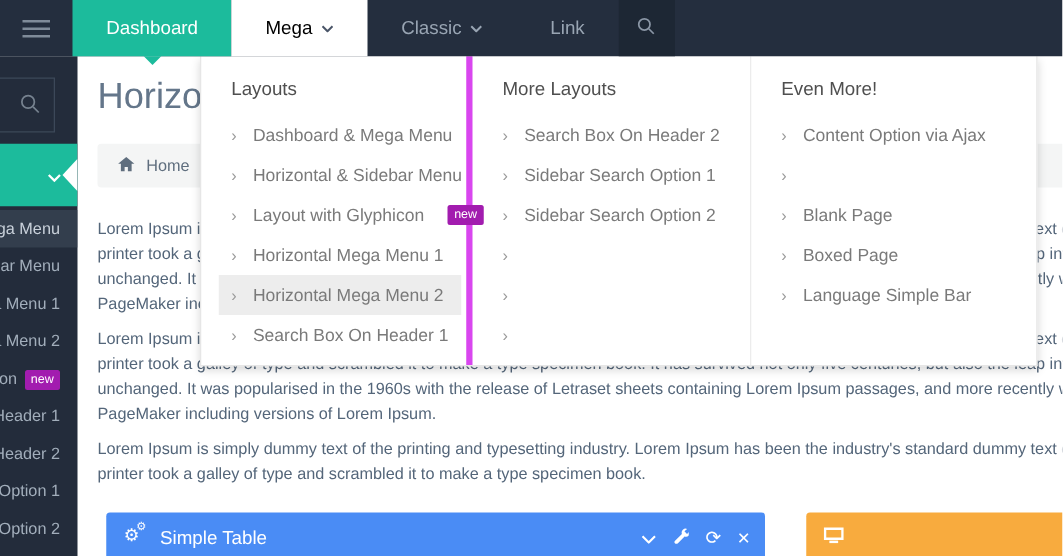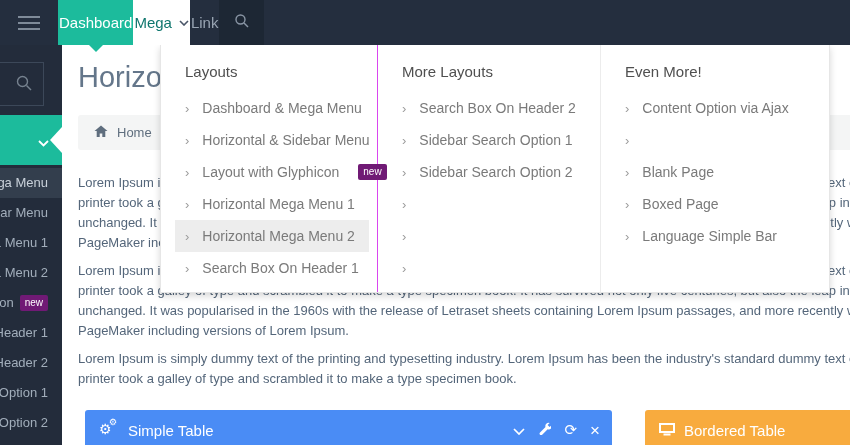--- a/index.html
+++ b/index.html
@@ -3,41 +3,41 @@
 <meta charset="utf-8">
 <style>
   html,body{margin:0;padding:0;}
   body{font-family:"Liberation Sans", sans-serif; background:#fff;}
   .screen{position:relative;width:850px;height:445px;overflow:hidden;background:#fff;}
 
   
   #topnav{position:absolute;left:0;top:0;width:850px;height:45px;background:#242e3e;z-index:60;display:flex;align-items:stretch;}
   .burger{width:58px;display:flex;flex-direction:column;justify-content:center;align-items:center;gap:4px;cursor:pointer;background:transparent;border:0;}
   .burger i{display:block;width:22px;height:2px;background:#7f8b99;}
-  .nav-tab{display:flex;align-items:center;gap:7px;padding:0 1px;font-size:15px;color:#99a5b3;cursor:pointer;position:relative;text-decoration:none;}
+  .nav-tab{display:flex;align-items:center;gap:7px;padding:0 27px;font-size:15px;color:#99a5b3;cursor:pointer;position:relative;text-decoration:none;}
   .nav-tab.active{background:#1cbb9c;color:#fff;}
-  .nav-tab.open{background:#ffffff;color:#0f766e;justify-content:center;}
+  .nav-tab.open{background:#ffffff;color:#000000;justify-content:center;}
   .nav-tab .chev{display:inline-flex;}
   .caret-down{position:absolute;left:50%;top:45px;margin-left:-7px;width:0;height:0;border-left:7px solid transparent;border-right:7px solid transparent;border-top:7px solid #1cbb9c;}
   .nav-search{width:45px;display:flex;align-items:center;justify-content:center;background:#1d2734;cursor:pointer;border:0;}
 
   
   #sidebar{position:absolute;left:0;top:45px;width:62px;height:400px;background:#232c3b;z-index:50;overflow:hidden;}
   .sb-search{position:absolute;top:17px;right:18px;width:210px;height:44px;border:1px solid #3c4859;box-sizing:border-box;}
   .sb-search input{position:absolute;left:10px;top:0;width:160px;height:42px;background:transparent;border:0;outline:none;color:#cdd6df;font-size:13px;}
   .sb-search .sic{position:absolute;right:10px;top:11px;}
   .sb-active{position:absolute;top:70px;left:0;width:62px;height:50px;background:#1cbb9c;cursor:pointer;}
   .sb-active .chev{position:absolute;right:13px;top:18px;}
   .sb-notch{position:absolute;right:0;top:50%;margin-top:-13px;width:0;height:0;border-top:13px solid transparent;border-bottom:13px solid transparent;border-right:12px solid #ffffff;}
   .sb-menu{position:absolute;top:123px;left:0;width:62px;}
   .sb-item{height:30px;position:relative;cursor:pointer;}
   .sb-item.active{background:#333e4d;}
   .sb-item .lbl{position:absolute;right:0;top:0;width:230px;height:30px;line-height:30px;text-align:right;padding-right:14px;font-size:13px;color:#a2aebb;white-space:nowrap;box-sizing:border-box;}
   .sb-item.active .lbl{color:#c9d1da;}
-  .badge{display:inline-block;background:#701a75;color:#fff;font-size:10px;line-height:10px;padding:3px 5px;border-radius:2px;margin-left:6px;vertical-align:1px;}
+  .badge{display:inline-block;background:#a21caf;color:#fff;font-size:10px;line-height:10px;padding:3px 5px;border-radius:2px;margin-left:6px;vertical-align:1px;}
 
   
   #content{position:absolute;left:62px;top:45px;width:788px;height:400px;background:#fff;overflow:hidden;}
   .page-title{position:absolute;left:16px;top:16px;margin:0;font-size:29px;font-weight:300;color:#64768a;white-space:nowrap;}
   .breadcrumb{position:absolute;left:16px;top:70px;width:1020px;height:35px;background:#f4f5f5;border-radius:3px;display:flex;align-items:center;gap:9px;padding:0 16px;box-sizing:border-box;font-size:13px;color:#5f6e7e;}
   .paras{position:absolute;left:16px;top:128px;width:1080px;}
   .paras p{margin:0 0 8px;font-size:13px;line-height:20px;color:#54667a;white-space:pre;}
 
   .panel{position:absolute;top:365px;height:40px;border-radius:3px 3px 0 0;display:flex;align-items:center;gap:9px;padding:0 14px;box-sizing:border-box;color:#fff;font-size:15px;}
   #panel-simple{left:23px;width:527px;background:#4a8cf5;}
@@ -47,21 +47,21 @@
   .glyph{font-family:"DejaVu Sans", sans-serif;color:#fff;}
   .cogs{position:relative;display:inline-block;width:20px;height:18px;}
   .cogs .g1{position:absolute;left:0;top:1px;font-size:14px;line-height:14px;}
   .cogs .g2{position:absolute;left:10px;top:-3px;font-size:9px;line-height:9px;}
   .x-glyph{font-size:17px;line-height:17px;color:#fff;}
   .refresh-glyph{font-size:15px;line-height:15px;color:#fff;}
 
   
   #megamenu{position:absolute;left:160px;top:45px;width:670px;height:248px;background:#fff;z-index:55;border:1px solid #e6e6e6;border-top:none;box-sizing:border-box;box-shadow:0 3px 7px rgba(0,0,0,0.16);display:flex;}
   .mm-col{box-sizing:border-box;padding:18px 0 0 24px;}
-  .mm-col.c1{width:217px;border-right:1px solid #d946ef;}
+  .mm-col.c1{width:217px;border-right:5px solid #d946ef;}
   .mm-col.c2{width:223px;border-right:1px solid #ececec;}
   .mm-col.c3{width:196px;}
   .mm-h{display:block;font-size:15px;color:#4f4f4f;}
   .mm-items{margin-top:12px;}
   .mm-item{display:flex;align-items:center;gap:13px;height:32px;margin-left:-10px;padding:0 14px 0 10px;width:fit-content;cursor:pointer;text-decoration:none;}
   .mm-item.hl{background:#ededed;}
   .mm-item .ar{color:#9b9b9b;font-size:13px;}
   .mm-item .lb{color:#7a7a7a;font-size:14px;white-space:nowrap;}
 </style>
 </head>
@@ -86,20 +86,28 @@
     <a class="nav-tab open">
       <span>Mega</span>
       <span class="chev">
         <svg width="10" height="6" viewBox="0 0 10 6">
             <polyline points="1,1 5,5 9,1" fill="none" stroke="#4a5568" stroke-width="1.6"></polyline>
           </svg>
       </span>
     </a>
 
 
+    <a class="nav-tab">
+      <span>Classic</span>
+      <span class="chev">
+        <svg width="10" height="6" viewBox="0 0 10 6">
+            <polyline points="1,1 5,5 9,1" fill="none" stroke="#99a5b3" stroke-width="1.6"></polyline>
+          </svg>
+      </span>
+    </a>
 
     <a class="nav-tab">
       <span>Link</span>
     </a>
 
     <button class="nav-search">
       <span>
         <svg width="16" height="16" viewBox="0 0 16 16">
             <circle cx="6.5" cy="6.5" r="4.5" fill="none" stroke="#8a96a5" stroke-width="1.4"></circle>
             <line x1="10" y1="10" x2="14" y2="14" stroke="#8a96a5" stroke-width="1.4"></line>
@@ -214,21 +222,20 @@
       </span>
     </div>
 
     <div class="panel" id="panel-bordered">
       <span>
         <svg width="16" height="14" viewBox="0 0 16 14">
             <rect x="1" y="2" width="14" height="8" fill="none" stroke="#ffffff" stroke-width="2"></rect>
             <rect x="4.5" y="11.5" width="7" height="2" fill="#ffffff"></rect>
           </svg>
       </span>
-      <span>Bordered Table</span>
     </div>
   </div>
 
   <div id="megamenu">
 
     <div class="mm-col c1">
       <span class="mm-h">Layouts</span>
       <div class="mm-items">
         <a class="mm-item">
           <span class="ar">›</span>

